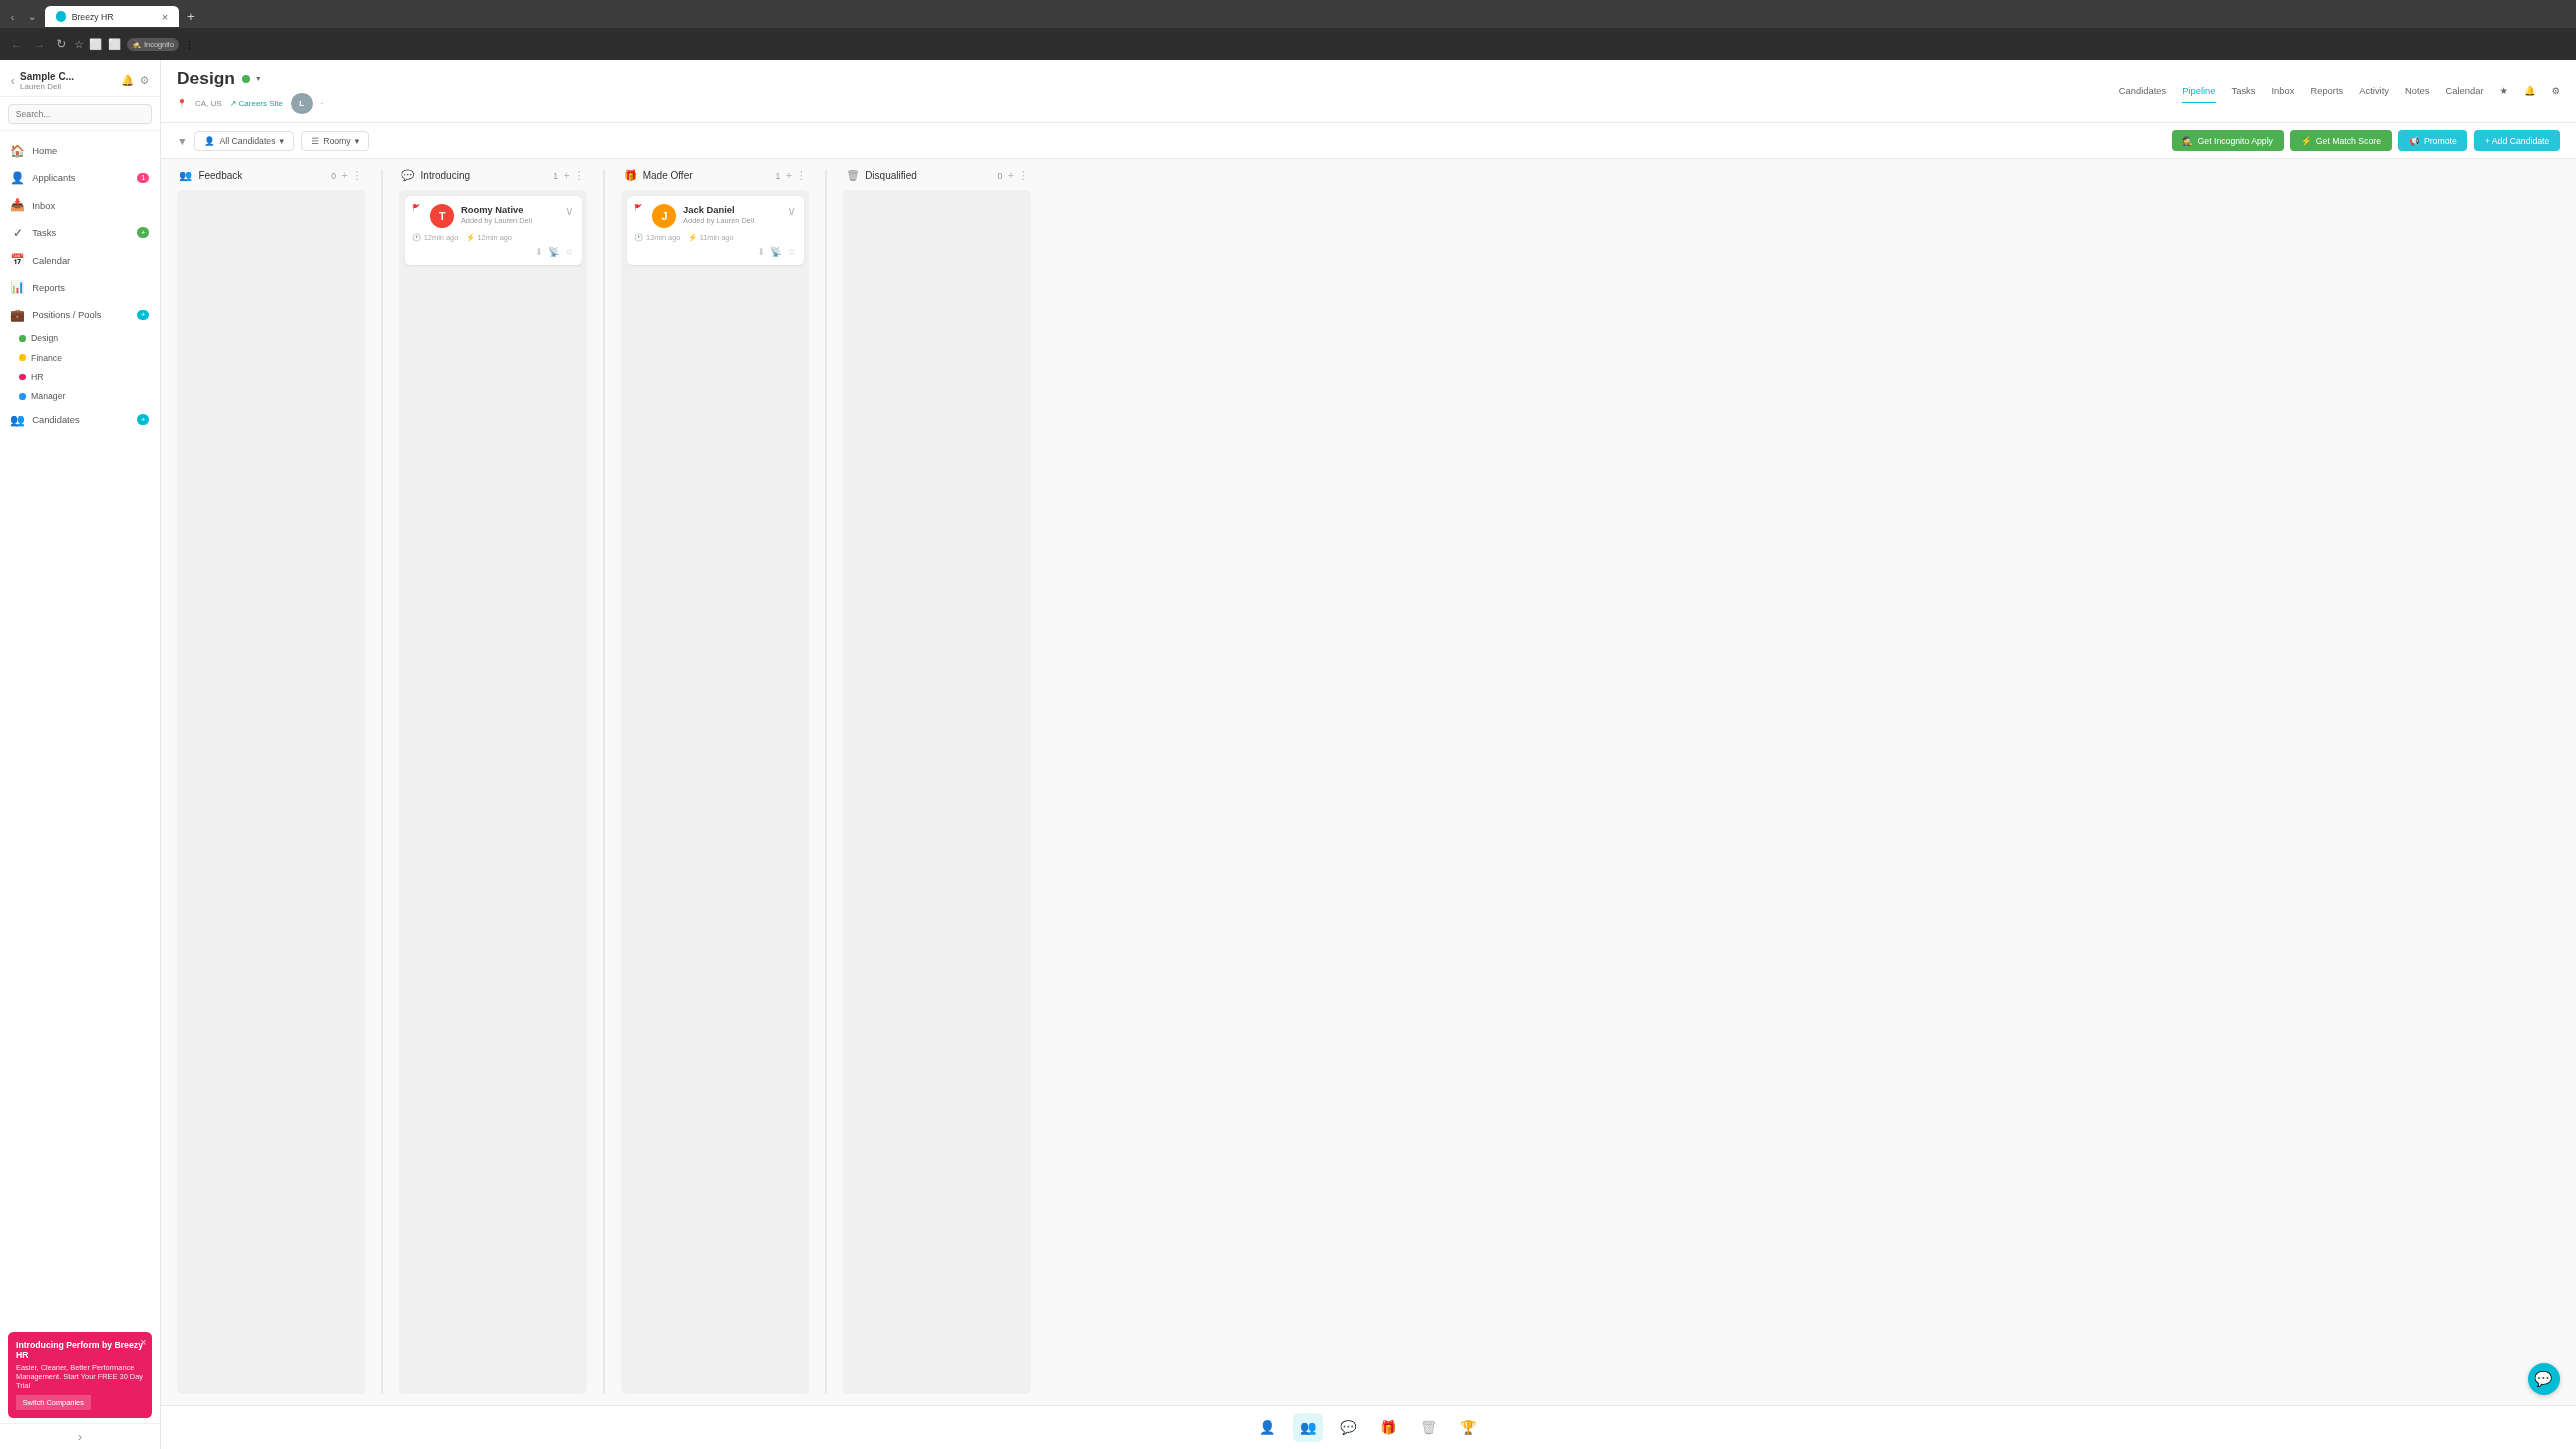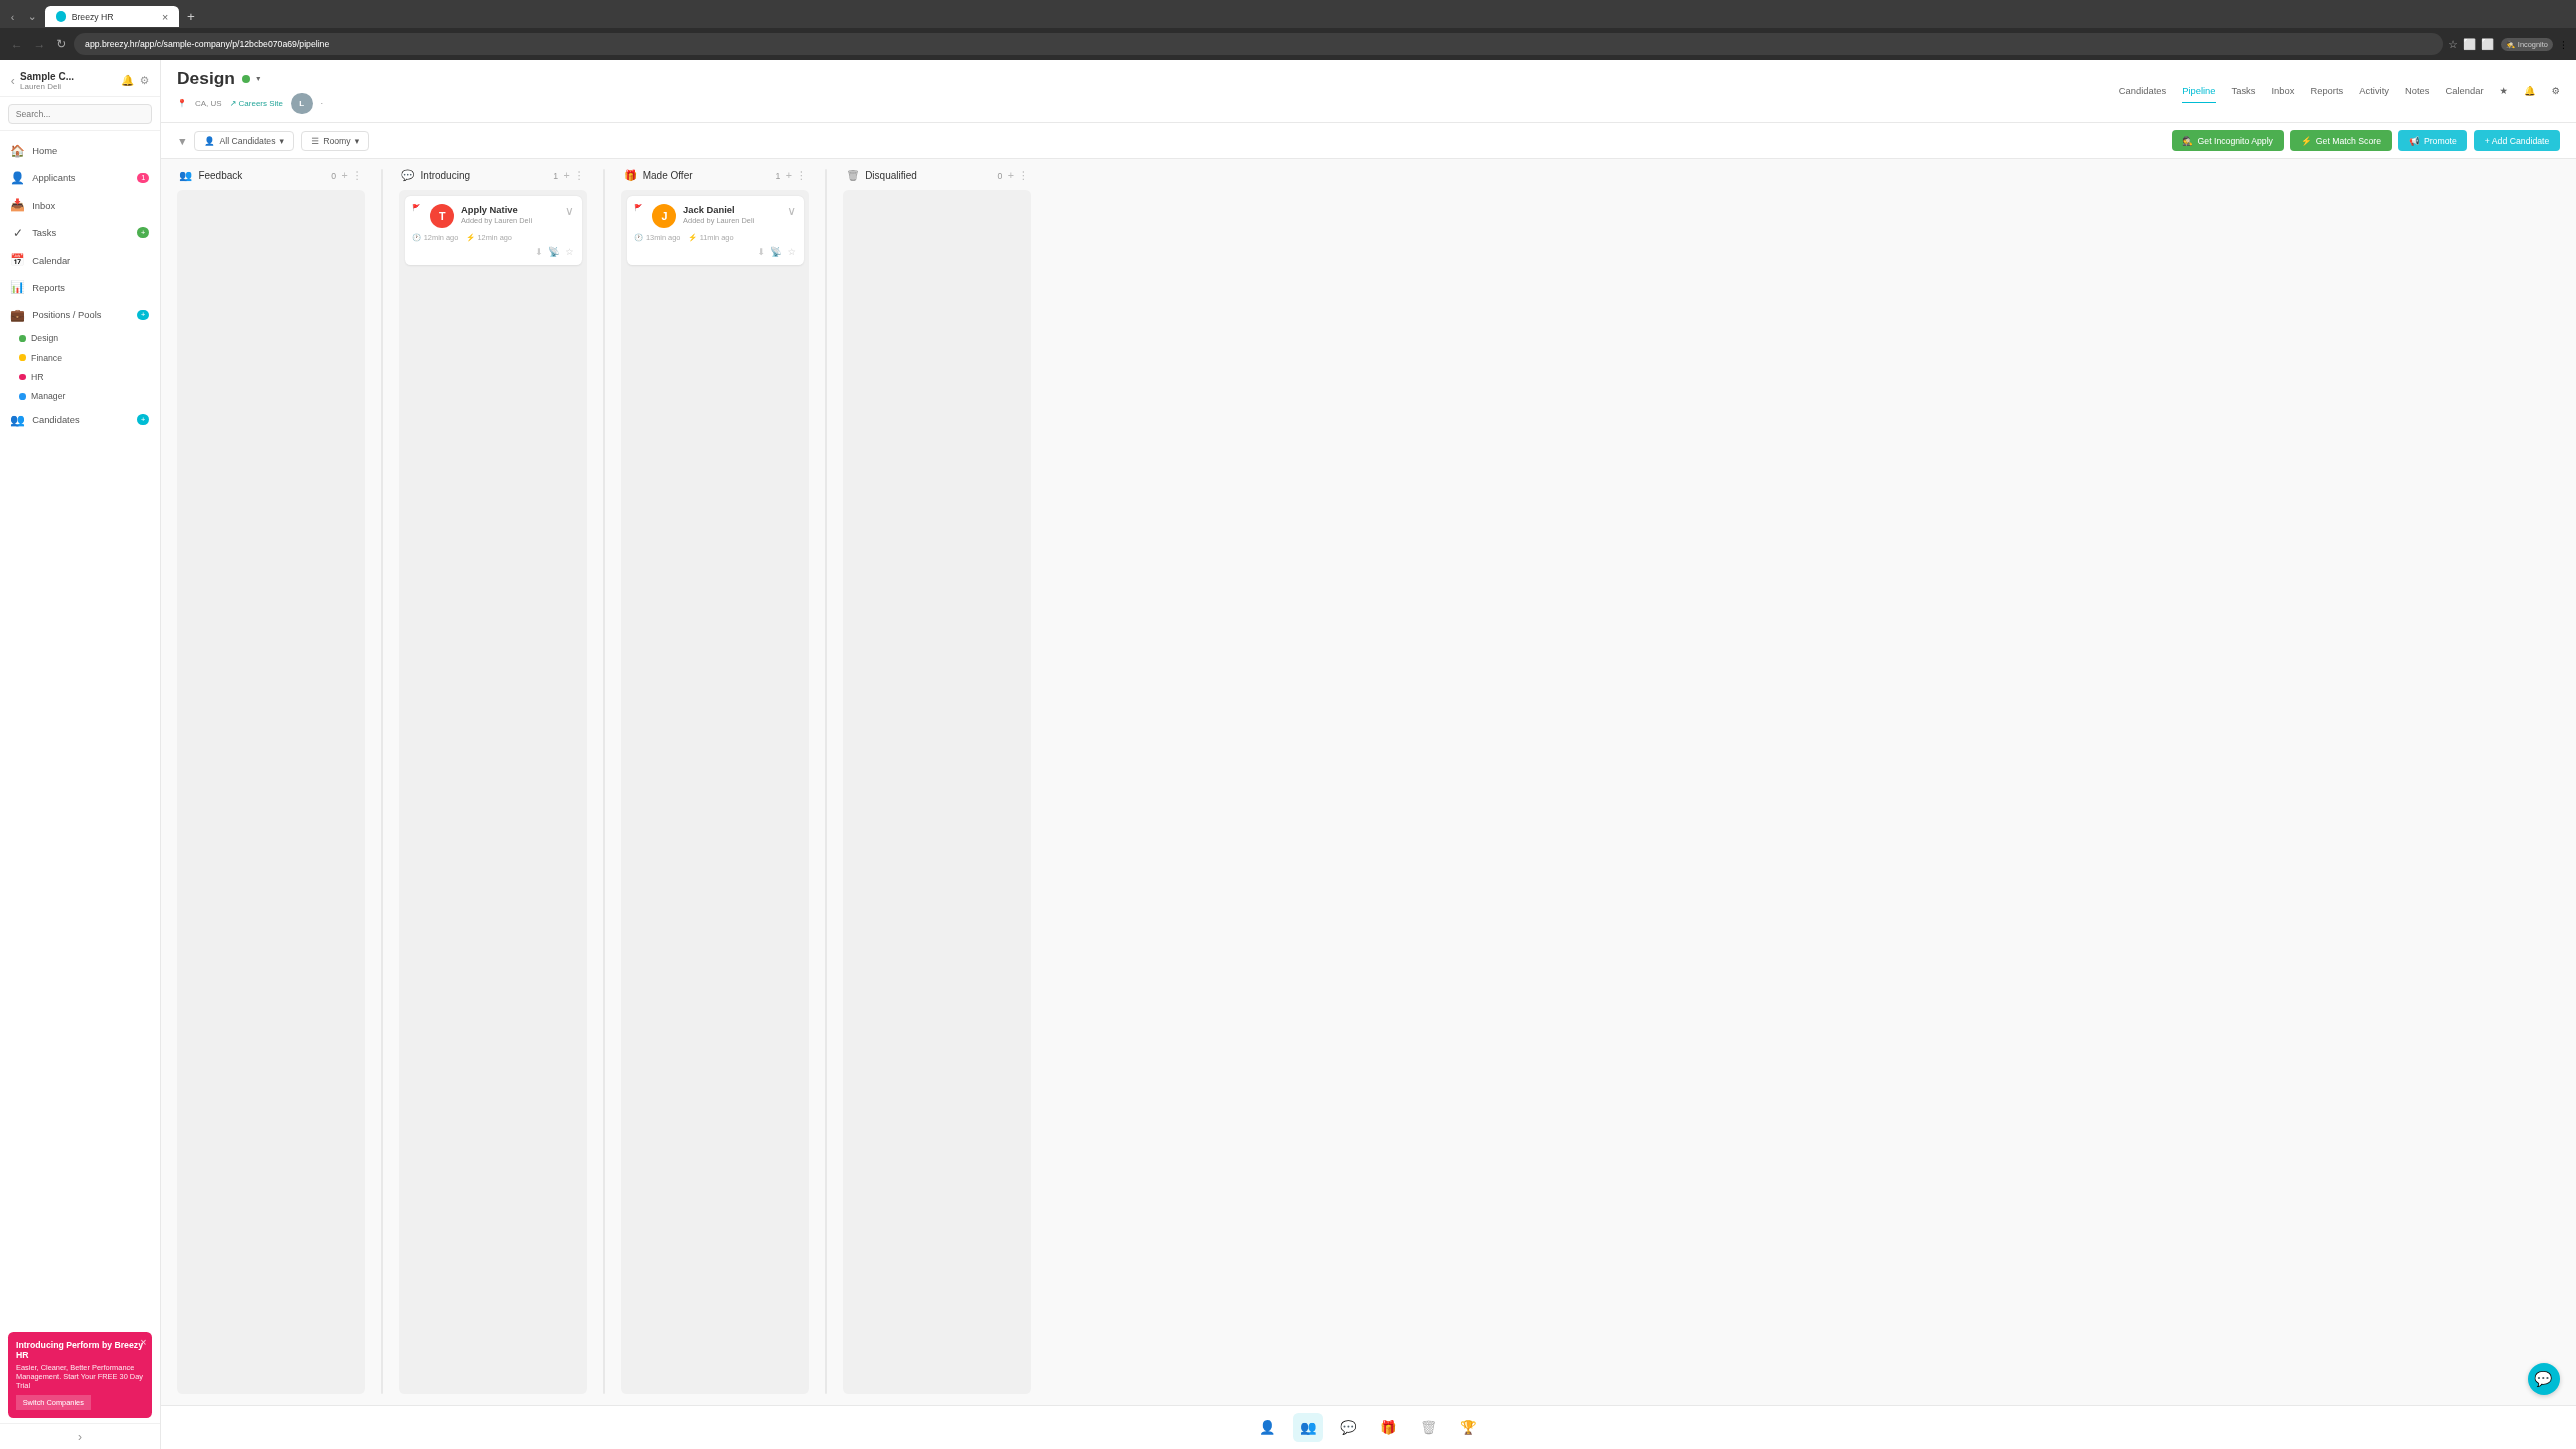--- a/index.html
+++ b/index.html
@@ -129,21 +129,20 @@
       <div class="tab-favicon"></div>
       <span class="tab-title">Breezy HR</span>
       <span class="tab-close">×</span>
     </div>
     <button class="tab-new">+</button>
   </div>
   <div class="address-bar">
     <button class="nav-btn disabled">←</button>
     <button class="nav-btn disabled">→</button>
     <button class="nav-btn">↻</button>
-    <input class="url-bar" type="text" value="app.breezy.hr/app/c/sample-company/p/12bcbe070a69/pipeline" style="">
     <div class="addr-icons">
       <span class="addr-icon">☆</span>
       <span class="addr-icon">⬜</span>
       <span class="addr-icon">⬜</span>
     </div>
     <div class="incognito-badge">
       <span>🕵</span>
       <span>Incognito</span>
     </div>
     <span class="addr-icon">⋮</span>
@@ -330,21 +329,21 @@
         </div>
         <div class="col-body">
 
           <div class="candidate-card">
             <div class="card-header">
               <div style="display:flex;flex-direction:column;gap:1.3px;align-items:flex-start;margin-right:2.7px;">
                 <span style="font-size:6.7px;color:#4caf50;">🚩</span>
               </div>
               <div class="card-avatar avatar-red">T</div>
               <div class="card-info">
-                <div class="card-name">Apply Native</div>
+                <div class="card-name">Roomy Native</div>
                 <div class="card-added">Added by Lauren Deli</div>
               </div>
               <span class="card-expand">∨</span>
             </div>
             <div class="card-times">
               <span class="card-time-item">
                 <span>🕐</span>
                 <span>12min ago</span>
               </span>
               <span class="card-time-item">

